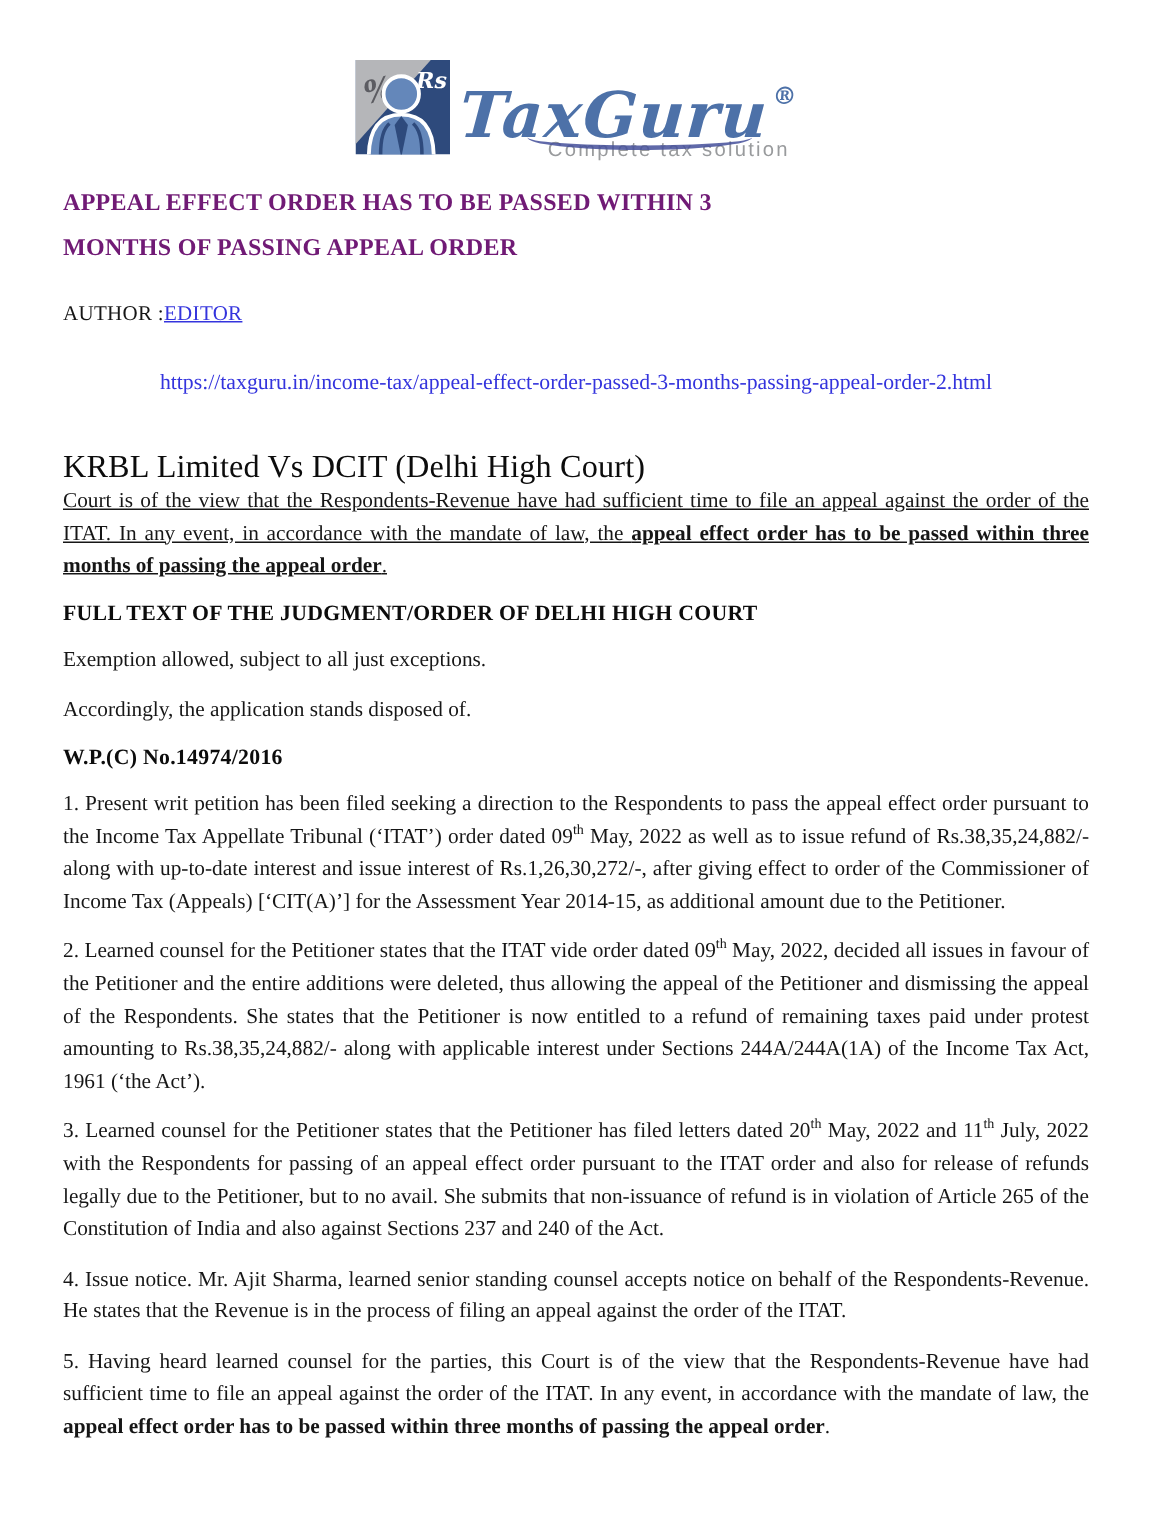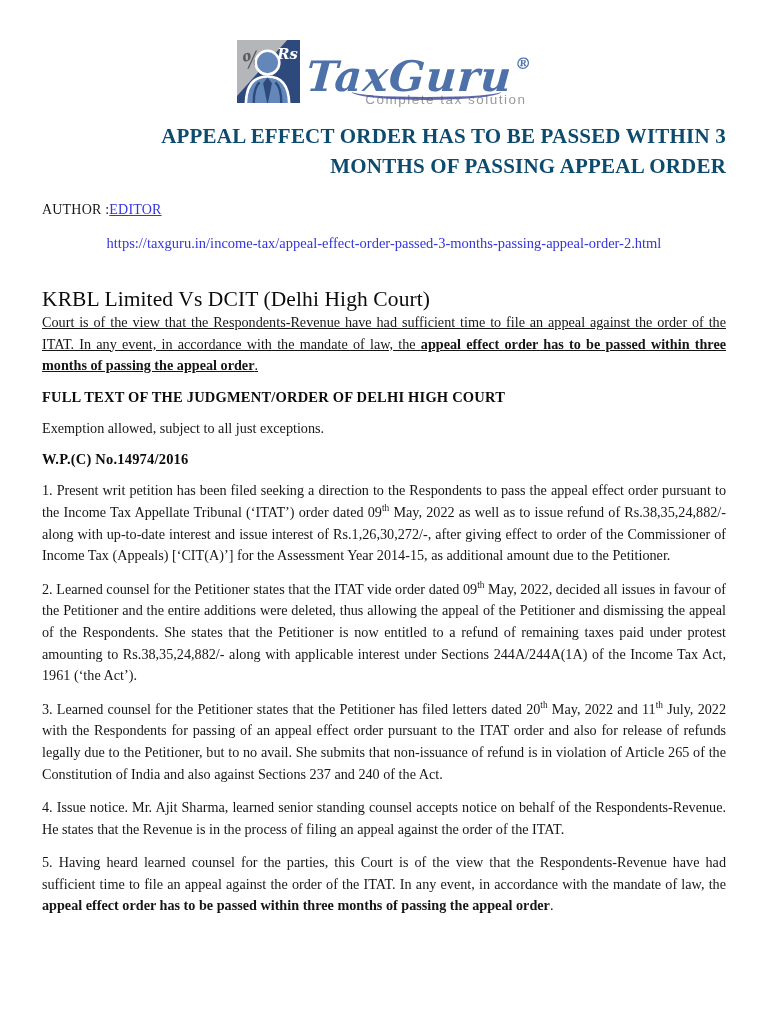--- a/index.html
+++ b/index.html
@@ -59,41 +59,41 @@
     color: #999b9d;
     letter-spacing: 1.5px;
     padding-left: 58px;
     margin-top: -7px;
     white-space: nowrap;
   }
 
   
   .title {
     margin-top: 15px;
-    text-align: right;
+    text-align: left;
     font-weight: bold;
-    font-size: 21px;
+    font-size: 16px;
     line-height: 30px;
     letter-spacing: .2px;
-    color: #0c4a6e;
+    color: #701a75;
   }
   .author-line {
     margin-top: 21px;
     text-align: left;
     font-size: 14px;
     letter-spacing: .2px;
   }
   .link {
     color: #3434dd;
     text-decoration: none;
     cursor: pointer;
   }
   .link.u { text-decoration: underline; }
   .url-line {
-    margin-top: 17px;
+    margin-top: 29px;
     text-align: center;
     font-size: 14.5px;
   }
 
   
   .case-heading {
     margin-top: 35px;
     font-size: 21.5px;
     font-weight: normal;
     color: #0c0c0c;
@@ -154,20 +154,21 @@
 
   <div class="url-line"><a class="link">https://taxguru.in/income-tax/appeal-effect-order-passed-3-months-passing-appeal-order-2.html</a></div>
 
   <h2 class="case-heading">KRBL Limited Vs DCIT (Delhi High Court)</h2>
 
   <p class="body j first-para"><span>Court is of the view that the Respondents-Revenue have had sufficient time to file an appeal against the order of the ITAT. In any event, in accordance with the mandate of law, the </span><span class="b">appeal effect order has to be passed within three months of passing the appeal order</span><span>.</span></p>
 
   <h3 class="sub">FULL TEXT OF THE JUDGMENT/ORDER OF DELHI HIGH COURT</h3>
 
   <p class="body">Exemption allowed, subject to all just exceptions.</p>
+  <p class="body">Accordingly, the application stands disposed of.</p>
 
   <h3 class="sub">W.P.(C) No.14974/2016</h3>
 
   <p class="body j"><span>1. Present writ petition has been filed seeking a direction to the Respondents to pass the appeal effect order pursuant to the Income Tax Appellate Tribunal (‘ITAT’) order dated 09</span><span class="sup">th</span><span> May, 2022 as well as to issue refund of Rs.38,35,24,882/- along with up-to-date interest and issue interest of Rs.1,26,30,272/-, after giving effect to order of the Commissioner of Income Tax (Appeals) [‘CIT(A)’] for the Assessment Year 2014-15, as additional amount due to the Petitioner.</span></p>
   <p class="body j"><span>2. Learned counsel for the Petitioner states that the ITAT vide order dated 09</span><span class="sup">th</span><span> May, 2022, decided all issues in favour of the Petitioner and the entire additions were deleted, thus allowing the appeal of the Petitioner and dismissing the appeal of the Respondents. She states that the Petitioner is now entitled to a refund of remaining taxes paid under protest amounting to Rs.38,35,24,882/- along with applicable interest under Sections 244A/244A(1A) of the Income Tax Act, 1961 (‘the Act’).</span></p>
   <p class="body j"><span>3. Learned counsel for the Petitioner states that the Petitioner has filed letters dated 20</span><span class="sup">th</span><span> May, 2022 and 11</span><span class="sup">th</span><span> July, 2022 with the Respondents for passing of an appeal effect order pursuant to the ITAT order and also for release of refunds legally due to the Petitioner, but to no avail. She submits that non-issuance of refund is in violation of Article 265 of the Constitution of India and also against Sections 237 and 240 of the Act.</span></p>
   <p class="body j"><span>4. Issue notice. Mr. Ajit Sharma, learned senior standing counsel accepts notice on behalf of the Respondents-Revenue. He states that the Revenue is in the process of filing an appeal against the order of the ITAT.</span></p>
   <p class="body j"><span>5. Having heard learned counsel for the parties, this Court is of the view that the Respondents-Revenue have had sufficient time to file an appeal against the order of the ITAT. In any event, in accordance with the mandate of law, the </span><span class="b">appeal effect order has to be passed within three months of passing the appeal order</span><span>.</span></p>
 
 </div>

